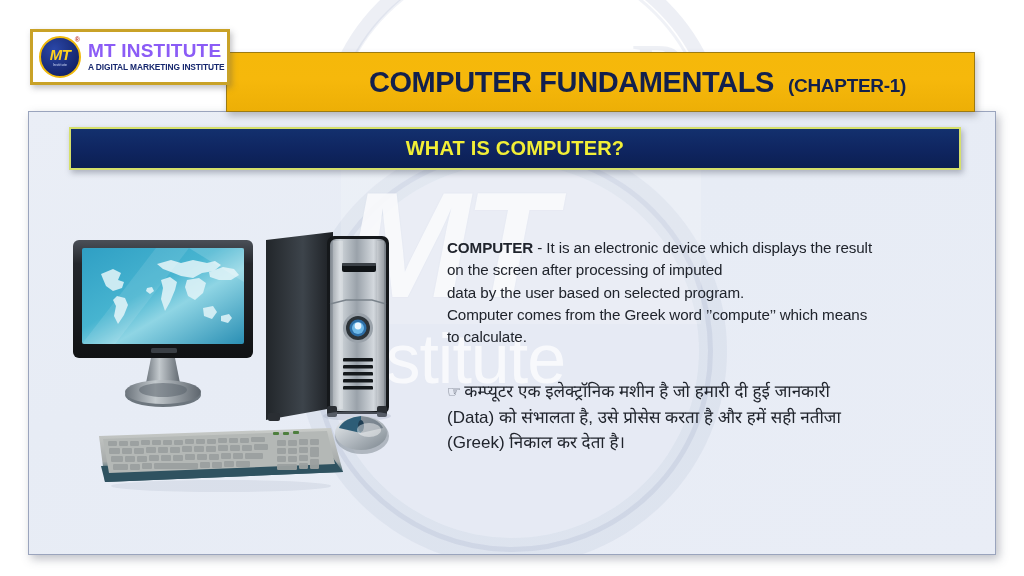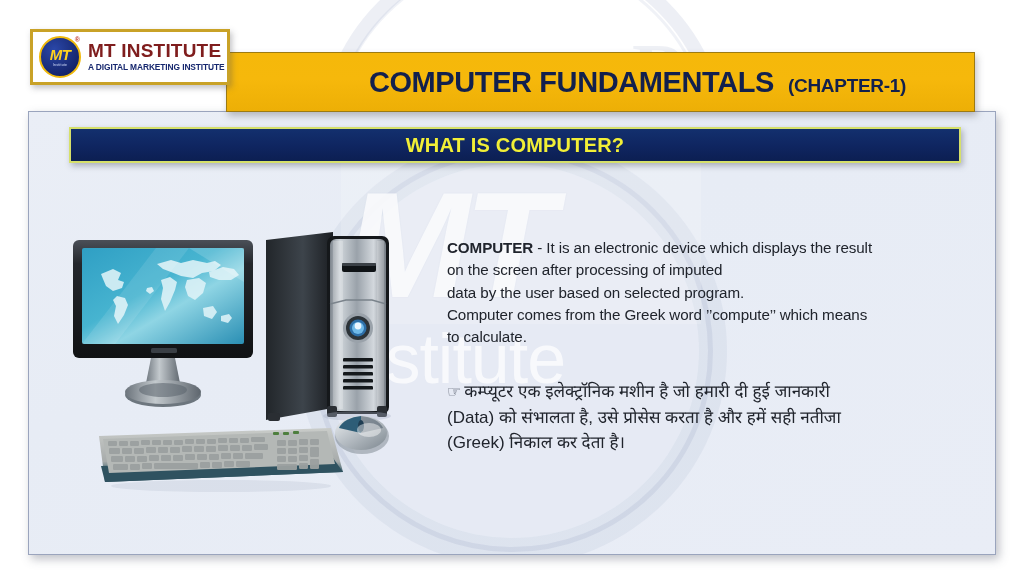--- a/index.html
+++ b/index.html
@@ -108,21 +108,21 @@
     position: absolute;
     right: -1px; top: -2px;
     font-size: 7px;
     color: #c0392b;
     font-weight: bold;
   }
   .logo-text { margin-left: 7px; }
   .logo-title {
     font-size: 19px;
     font-weight: bold;
-    color: #7f1d1d;
+    color: #8b5cf6;
     letter-spacing: 0.2px;
     line-height: 1.05;
   }
   .logo-sub {
     font-size: 8.4px;
     font-weight: bold;
     color: #16276e;
     letter-spacing: -0.1px;
     line-height: 1.2;
     margin-top: 1px;
@@ -224,21 +224,21 @@
     position: absolute;
     left: 312px; top: 44px;
     width: 360px; height: 168px;
     background: rgba(255,255,255,0.16);
   }
 
   
   .title-bar {
     position: absolute;
     left: 40px; top: 15px;
-    width: 892px; height: 36px;
+    width: 892px; height: 43px;
     background: linear-gradient(180deg, #13306e 0%, #0f2560 55%, #0c1f52 100%);
     border: 2px solid #d6e06a;
     box-shadow: 2px 3px 6px rgba(70,75,95,0.38);
     display: flex;
     align-items: center;
     justify-content: center;
     z-index: 3;
   }
   .title-bar-text {
     font-size: 20px;

